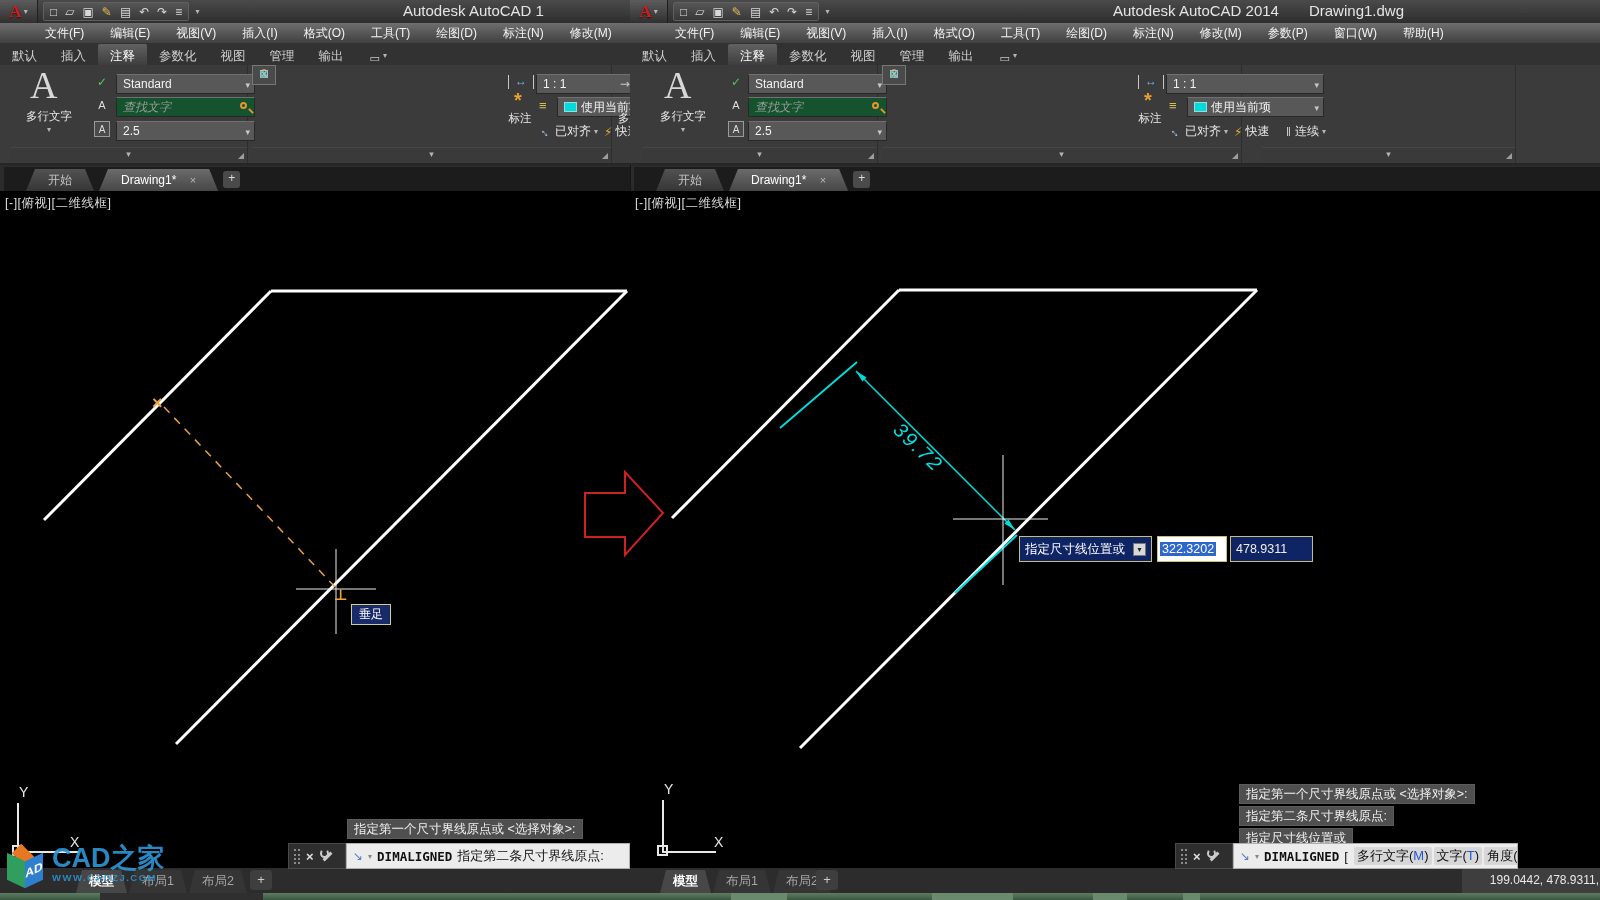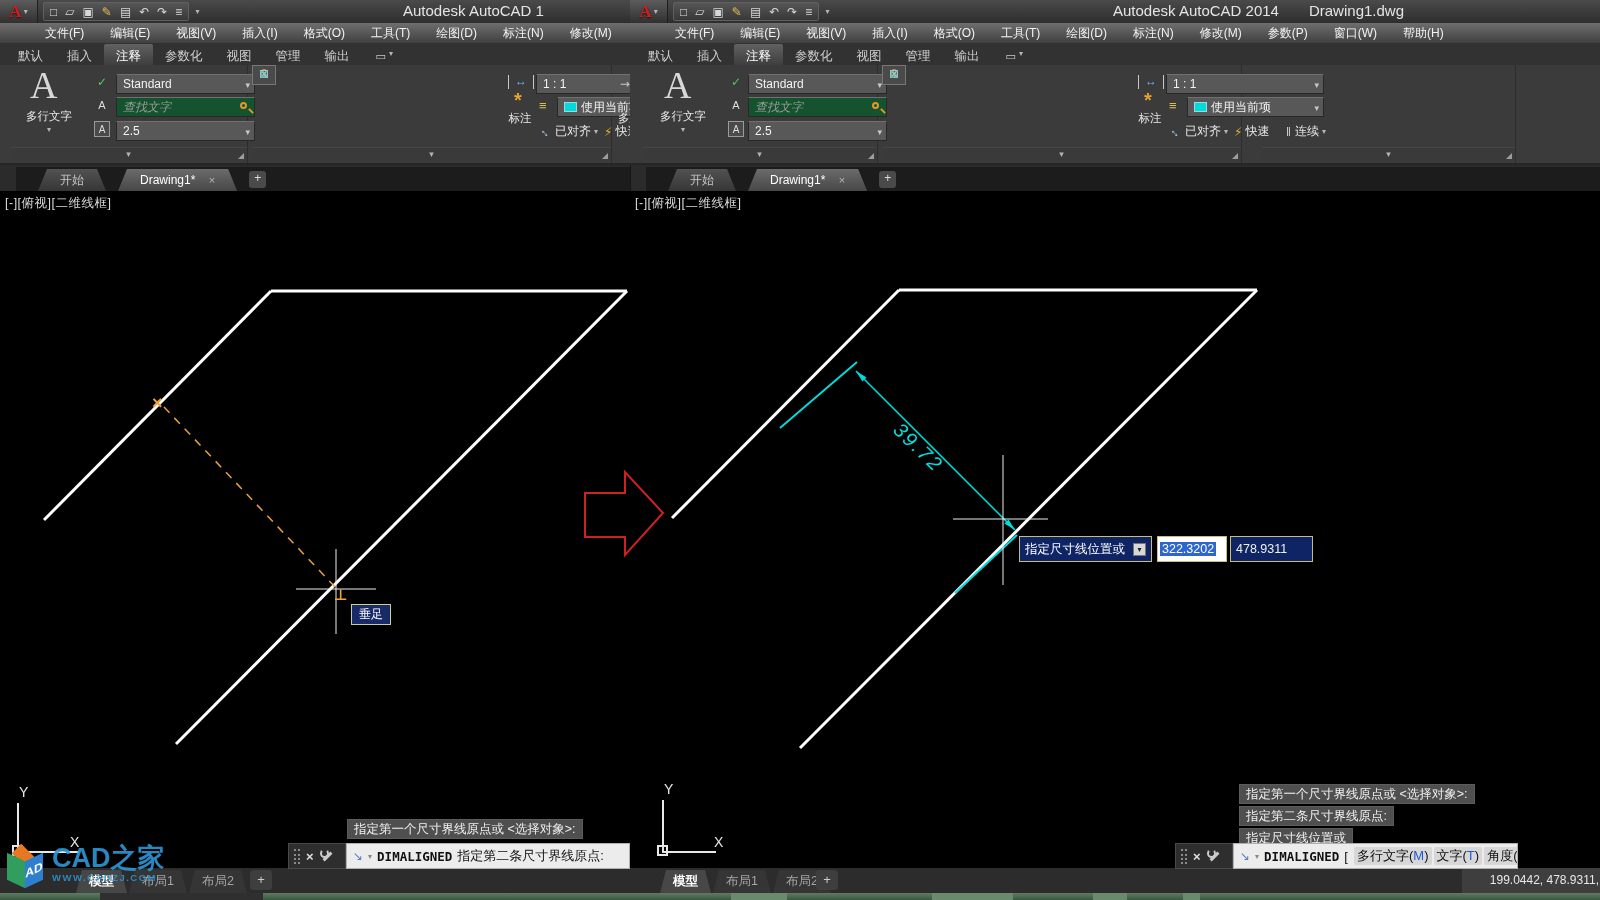--- a/index.html
+++ b/index.html
@@ -16,21 +16,21 @@
 .car{color:#b5b5b5;font-size:8px;line-height:8px}
 .qat{display:flex;align-items:center;height:19px;margin-left:5px;padding:0 6px;background:linear-gradient(#565656,#383838);border:1px solid #606060;border-radius:2px;gap:8px}
 .qi{color:#d8d8d8;font-size:12px;line-height:17px}
 .qat .qbtn:nth-of-type(4) .qi{color:#e8c050}
 .wtitle{position:absolute;top:2px;font-size:15px;color:#e4e4e4;white-space:nowrap}
 .wtitle .doc{margin-left:30px}
 
 .menubar{position:absolute;top:23px;left:0;right:0;height:20px;background:linear-gradient(#6e6e6e,#404040);display:flex;align-items:center;padding-left:32px;overflow:hidden}
 .mitem{color:#f2f2f2;font-size:12px;padding:0 13px;white-space:nowrap}
 
-.rtabs{position:absolute;top:43px;left:0;right:0;height:22px;background:#323232;display:flex;align-items:center;padding-left:6px}
+.rtabs{position:absolute;top:43px;left:0;right:0;height:22px;background:#323232;display:flex;align-items:flex-end;}
 .rtab{color:#cfcfcf;font-size:12.5px;padding:4px 12px 0;white-space:nowrap}
 .rtab.active{background:linear-gradient(#616161,#3e3e3e);color:#fff;border-radius:2px 2px 0 0}
 .ptog{margin-left:14px;padding-top:4px;color:#c8c8c8;font-size:11px;display:flex;gap:3px;align-items:flex-start}
 
 
 .ribbon{position:absolute;top:65px;left:0;right:0;height:100px;background:#3b3b3b;border-bottom:2px solid #262626}
 .panel{position:absolute;top:0;height:98px;border-right:1px solid #2d2d2d}
 .pbot{position:absolute;left:0;right:0;bottom:2px;height:14px;background:#3a3a3a;border-top:1px solid #464646;text-align:center;color:#b5b5b5;font-size:9px;line-height:12px}
 .pbot::before{content:"▾"}
 .launch{position:absolute;right:3px;bottom:4px;width:0;height:0;border-left:6px solid transparent;border-bottom:6px solid #9d9d9d}
@@ -54,21 +54,21 @@
 .ric.rot45{display:inline-block;transform:rotate(45deg)}
 .ric.bolt{color:#e8b030}
 .ric.bars{color:#cfcfcf;letter-spacing:1px}
 .lyr{position:absolute;color:#d8c050;font-size:13px;font-weight:bold}
 .dimtool{position:absolute;width:24px;height:20px;text-align:center;line-height:18px;font-size:12px;color:#9fc3e8}
 .dtwrap div:nth-of-type(2){color:#e8a040;border:1px solid #777;background:#4a4a4a;font-size:10px;line-height:16px}
 .dtwrap div:nth-of-type(4){color:#58c858}
 .dtwrap div:nth-of-type(5){color:#58c858}
 
 
-.ftabs{position:absolute;top:167px;left:16px;right:0;height:24px;background:#1c1c1c;display:flex;align-items:flex-end;padding-left:22px;gap:12px}
+.ftabs{position:absolute;top:167px;left:4px;right:0;height:24px;background:#1c1c1c;display:flex;align-items:flex-end;padding-left:22px;gap:5px}
 .ftab{height:22px;line-height:22px;padding:0 22px;background:linear-gradient(#525252,#363636);color:#c4c4c4;font-size:12px;clip-path:polygon(9px 0,calc(100% - 9px) 0,100% 100%,0 100%)}
 .ftab.active{background:linear-gradient(#6b6b6b,#474747);color:#fff}
 .ftab .x{margin-left:10px;color:#b5b5b5;font-size:11px}
 .plus{width:17px;height:17px;margin-bottom:3px;background:#4a4a4a;border-radius:3px;color:#ddd;text-align:center;line-height:15px;font-size:12px}
 
 
 .canvas{position:absolute;top:191px;left:0;right:0;bottom:25px;background:#000;overflow:hidden}
 .canvas svg{position:absolute;left:0;top:0}
 .vplabel{position:absolute;left:5px;top:4px;color:#dcdcdc;font-size:12.5px;letter-spacing:.5px}
 .xmark{position:absolute;color:#f0a23c;font-size:18px;font-weight:bold;line-height:14px}

